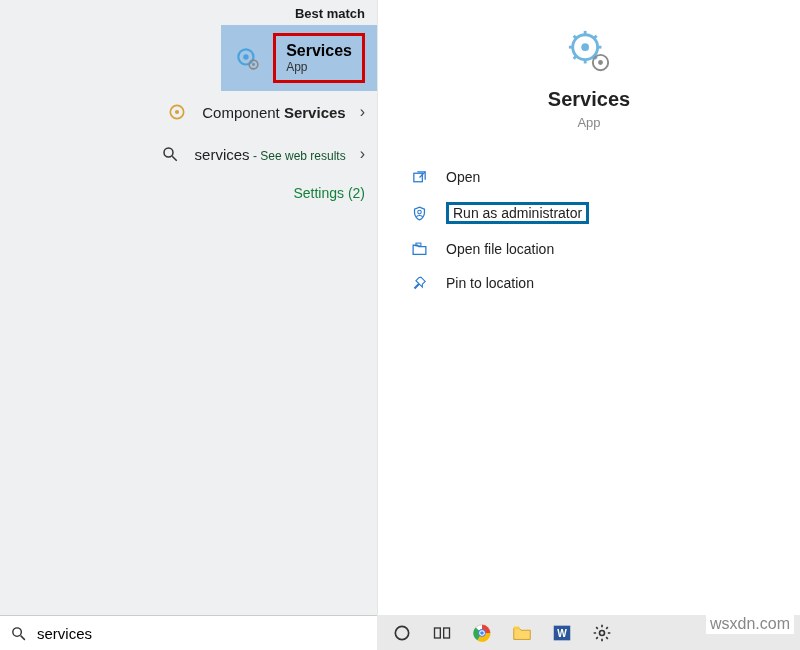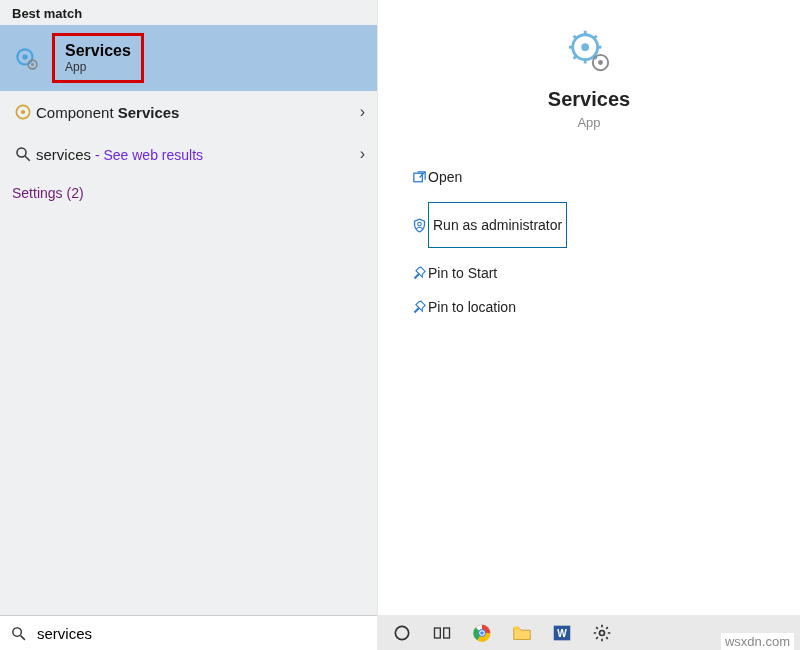--- a/index.html
+++ b/index.html
@@ -1,45 +1,45 @@
 <!DOCTYPE html>
 <html><head>
 <meta charset="utf-8">
 <style>
   * { box-sizing: border-box; margin: 0; padding: 0; font-family: "Segoe UI", Tahoma, sans-serif; }
   body { width: 800px; height: 650px; background: #fff; position: relative; overflow: hidden; }
   .container { display: flex; width: 800px; height: 615px; }
-  .left-panel { width: 377px; height: 615px; background: #eef0f1; display: flex; flex-direction: column; position: relative; }
+  .left-panel { width: 377px; height: 615px; background: #eef0f1; display: flex; flex-direction: column; position: relative; align-items: flex-end; }
   .right-panel { flex: 1; background: #fff; border-left: 1px solid #e6e6e6; }
   .section-header { font-size: 13px; font-weight: 600; padding: 6px 12px 4px; color: #1a1a1a; }
   .best-match { background: #a4c6e4; padding: 8px 12px; display: flex; align-items: center; gap: 12px; }
   .bm-icon { width: 28px; height: 28px; display: flex; align-items: center; justify-content: center; }
   .bm-text-wrap { border: 3px solid #d20000; padding: 6px 10px; }
   .bm-title { font-size: 16px; font-weight: 600; color: #000; }
   .bm-sub { font-size: 12px; color: #333; }
-  .result-row { display: flex; align-items: center; padding: 10px 12px; gap: 2px; cursor: pointer; }
+  .result-row { display: flex; align-items: center; padding: 10px 12px; gap: 14px; cursor: pointer; }
   .result-row .icon { width: 22px; height: 22px; display:flex;align-items:center;justify-content:center;}
   .result-row .label { flex: 1; font-size: 15px; color: #222; }
   .result-row .label .bold { font-weight: 600; }
   .result-row .chev { font-size: 16px; color: #444; }
-  .web-sub { color: #6d28d9; font-size: 14px; }
-  .settings-row { padding: 10px 12px; font-size: 14px; color: #701a75; }
+  .web-sub { color: #14532d; font-size: 12px; }
+  .settings-row { padding: 10px 12px; font-size: 14px; color: #15803d; }
   .detail-hero { text-align: center; padding: 28px 0 10px; }
   .detail-icon { width: 46px; height: 46px; margin: 0 auto 14px; }
   .detail-title { font-size: 20px; font-weight: 600; color: #222; }
   .detail-sub { font-size: 13px; color: #888; margin-top: 4px; }
   .action-list { padding: 20px 28px 0; }
-  .action-item { display: flex; align-items: center; padding: 8px 4px; font-size: 14px; color: #222; cursor: pointer; }
+  .action-item { display: flex; align-items: center; gap: 18px; padding: 8px 4px; font-size: 14px; color: #222; cursor: pointer; }
   .action-item .aicon { width: 18px; height: 18px; display:flex;align-items:center;justify-content:center;}
-  .highlight-box { border: 1px solid #0369a1; padding: 14px 4px; }
+  .highlight-box { border: 3px solid #0369a1; padding: 0 4px; }
   .search-bar { position: absolute; bottom: 0; left: 0; width: 377px; height: 35px; background: #fff; border-top: 1px solid #ccc; display:flex; align-items:center; padding:0 10px; gap:10px;}
   .search-bar input { border:none; outline:none; font-size:15px; flex:1; background:transparent;}
   .taskbar { position:absolute; bottom:0; left:377px; right:0; height:35px; background:#e9e9e9; display:flex; align-items:center; gap:14px; padding:0 12px; }
   .taskbar .titem { width:26px; height:26px; display:flex;align-items:center;justify-content:center; }
-  .watermark { position:absolute; right:6px; bottom:0; font-size:13px; color:#888; background:#fff; padding:1px 4px;}
+  .watermark { position:absolute; right:6px; bottom:16px; font-size:16px; color:#888; background:#fff; padding:1px 4px;}
   svg { display:block; }
 </style>
 </head>
 <body>
 
 <div class="container">
 
   <div class="left-panel">
 
     <div class="section-header">Best match</div>
@@ -133,29 +133,30 @@
               <path d="M12 3 L19 6 V11 C19 16 15 20 12 21 C9 20 5 16 5 11 V6 Z" fill="none" stroke="#2b7cd3" stroke-width="1.8"></path>
               <circle cx="12" cy="10" r="2.5" fill="none" stroke="#2b7cd3" stroke-width="1.5"></circle>
               <path d="M8 17 C8 14 16 14 16 17" fill="none" stroke="#2b7cd3" stroke-width="1.5"></path>
             </svg>
         </span>
         <span class="highlight-box">
           <span>Run as administrator</span>
         </span>
       </div>
 
-
-      <div class="action-item">
-        <span class="aicon">
-          <svg viewBox="0 0 24 24" width="17" height="17">
-              <path d="M14 3 L20 9 L16 13 L16 17 L12 13 L6 19 L5 18 L11 12 L7 8 L11 4 Z" fill="none" stroke="#2b7cd3" stroke-width="1.6"></path>
-            </svg>
-        </span>
-        <span>Pin to Start</span>
-      </div>
+      <div class="action-item">
+        <span class="aicon">
+          <svg viewBox="0 0 24 24" width="17" height="17">
+              <path d="M3 6 H9 L11 8 H21 V19 H3 Z" fill="none" stroke="#2b7cd3" stroke-width="1.8"></path>
+              <rect x="7" y="3" width="7" height="4" fill="none" stroke="#2b7cd3" stroke-width="1.5"></rect>
+            </svg>
+        </span>
+        <span>Open file location</span>
+      </div>
+
 
       <div class="action-item">
         <span class="aicon">
           <svg viewBox="0 0 24 24" width="17" height="17">
               <path d="M14 3 L20 9 L16 13 L16 17 L12 13 L6 19 L5 18 L11 12 L7 8 L11 4 Z" fill="none" stroke="#2b7cd3" stroke-width="1.6"></path>
             </svg>
         </span>
         <span>Pin to location</span>
       </div>
 

